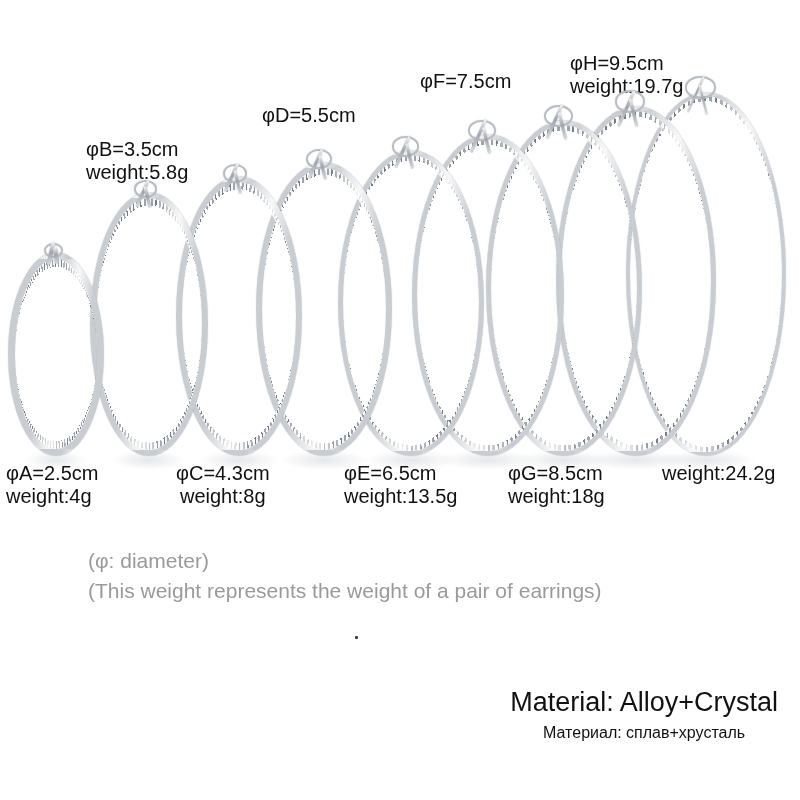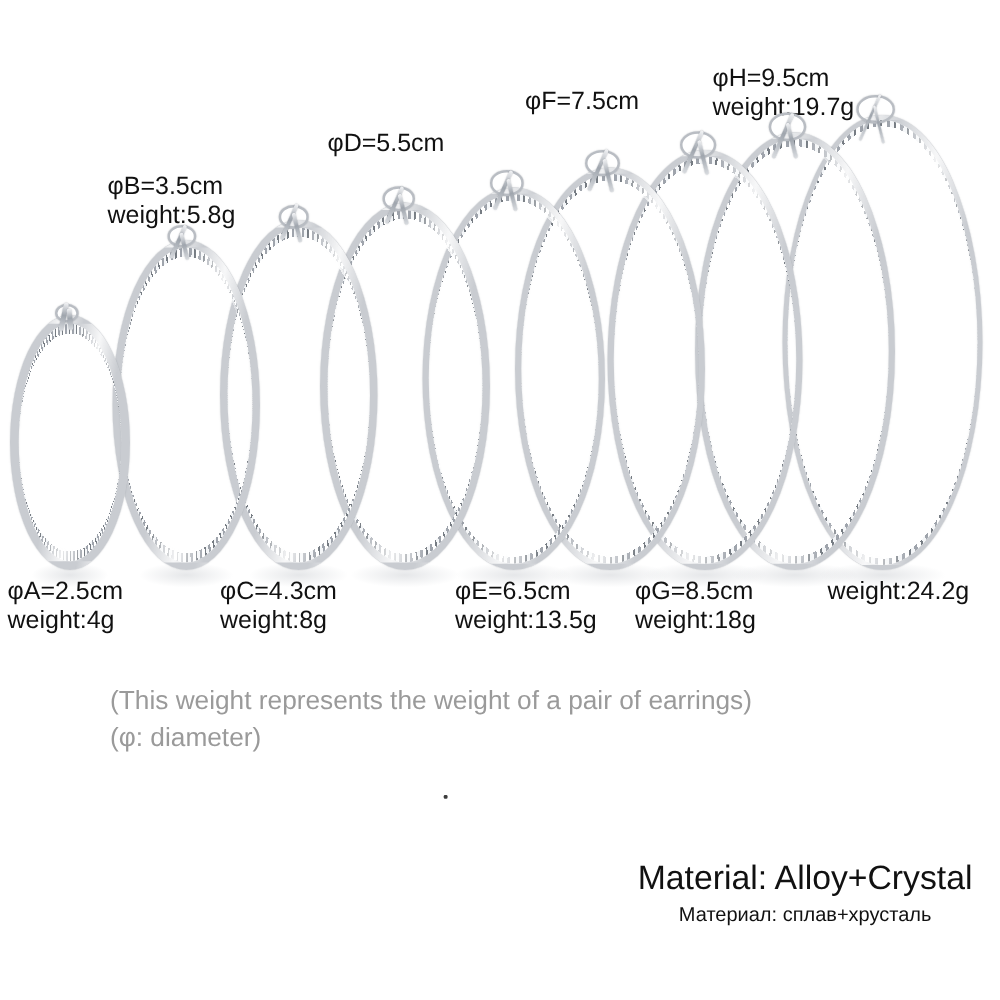--- a/index.html
+++ b/index.html
@@ -273,50 +273,50 @@
 
   <div id="labels-layer">
       <div class="size-label" style="left: 6px; top: 462px;">
         <span class="dim">φA=2.5cm</span>
         <span class="wt">weight:4g</span>
       </div>
       <div class="size-label" style="left: 86px; top: 138px;">
         <span class="dim">φB=3.5cm</span>
         <span class="wt">weight:5.8g</span>
       </div>
-      <div class="size-label" style="left: 176px; top: 462px;">
+      <div class="size-label" style="left: 176px; top: 462px; text-align: center;">
         <span class="dim">φC=4.3cm</span>
         <span class="wt">weight:8g</span>
       </div>
       <div class="size-label" style="left: 262px; top: 104px;">
         <span class="dim">φD=5.5cm</span>
       </div>
-      <div class="size-label" style="left: 344px; top: 462px; margin-left: 20px;">
+      <div class="size-label" style="left: 344px; top: 462px;">
         <span class="dim">φE=6.5cm</span>
         <span class="wt">weight:13.5g</span>
       </div>
       <div class="size-label" style="left: 420px; top: 70px;">
         <span class="dim">φF=7.5cm</span>
       </div>
       <div class="size-label" style="left: 508px; top: 462px;">
         <span class="dim">φG=8.5cm</span>
         <span class="wt">weight:18g</span>
       </div>
       <div class="size-label" style="left: 570px; top: 52px;">
         <span class="dim">φH=9.5cm</span>
         <span class="wt">weight:19.7g</span>
       </div>
       <div class="size-label" style="left: 662px; top: 462px;">
         <span class="wt">weight:24.2g</span>
       </div>
     </div>
 
   <div id="notes">
+    <div>(φ: diameter)</div>
     <div>(This weight represents the weight of a pair of earrings)</div>
-    <div>(φ: diameter)</div>
   </div>
 
   <div id="speck"></div>
 
   <div id="material">
     <div class="line-en">Material: Alloy+Crystal</div>
     <div class="line-ru">Материал: сплав+хрусталь</div>
   </div>
 
 </div>

